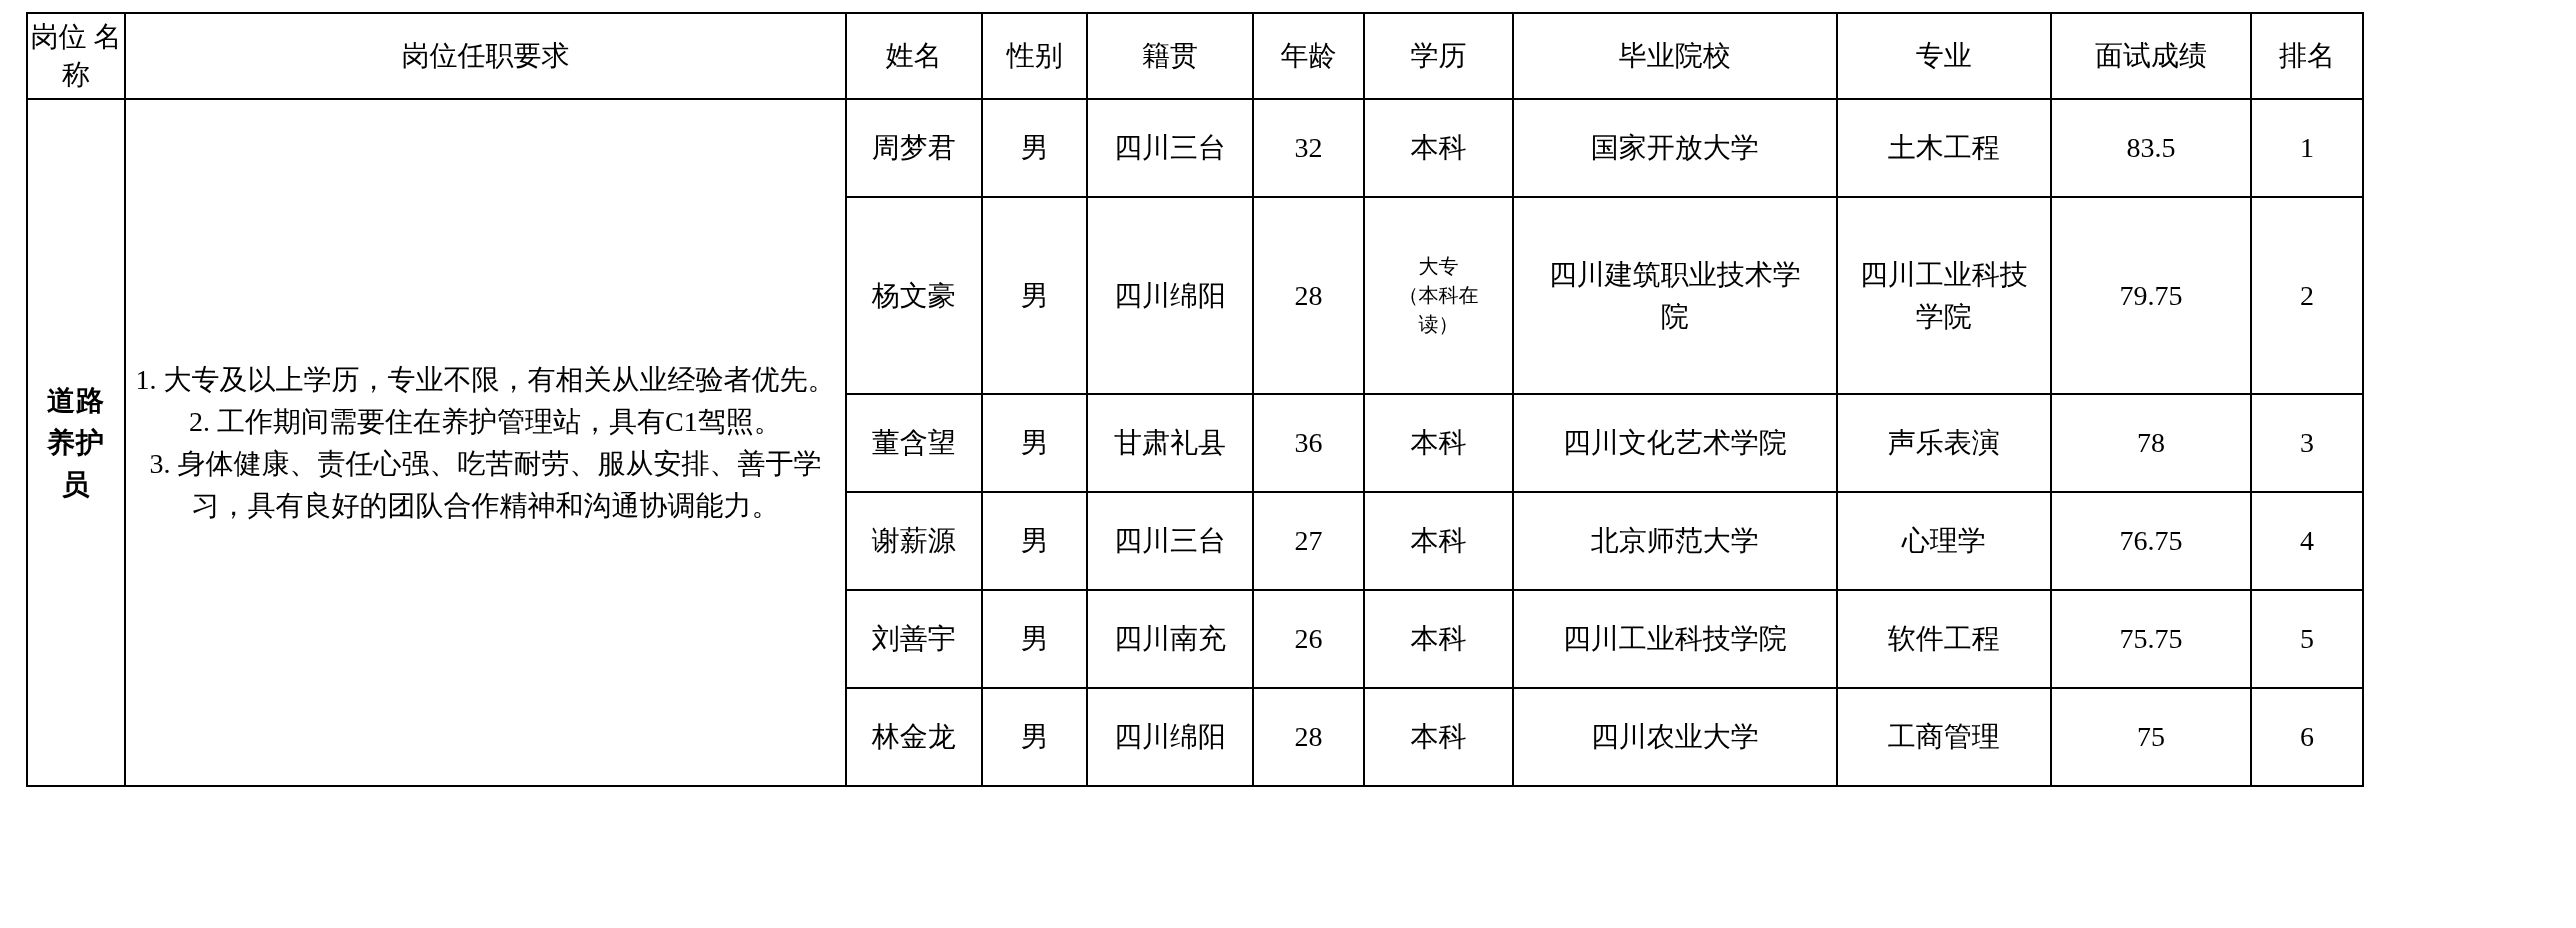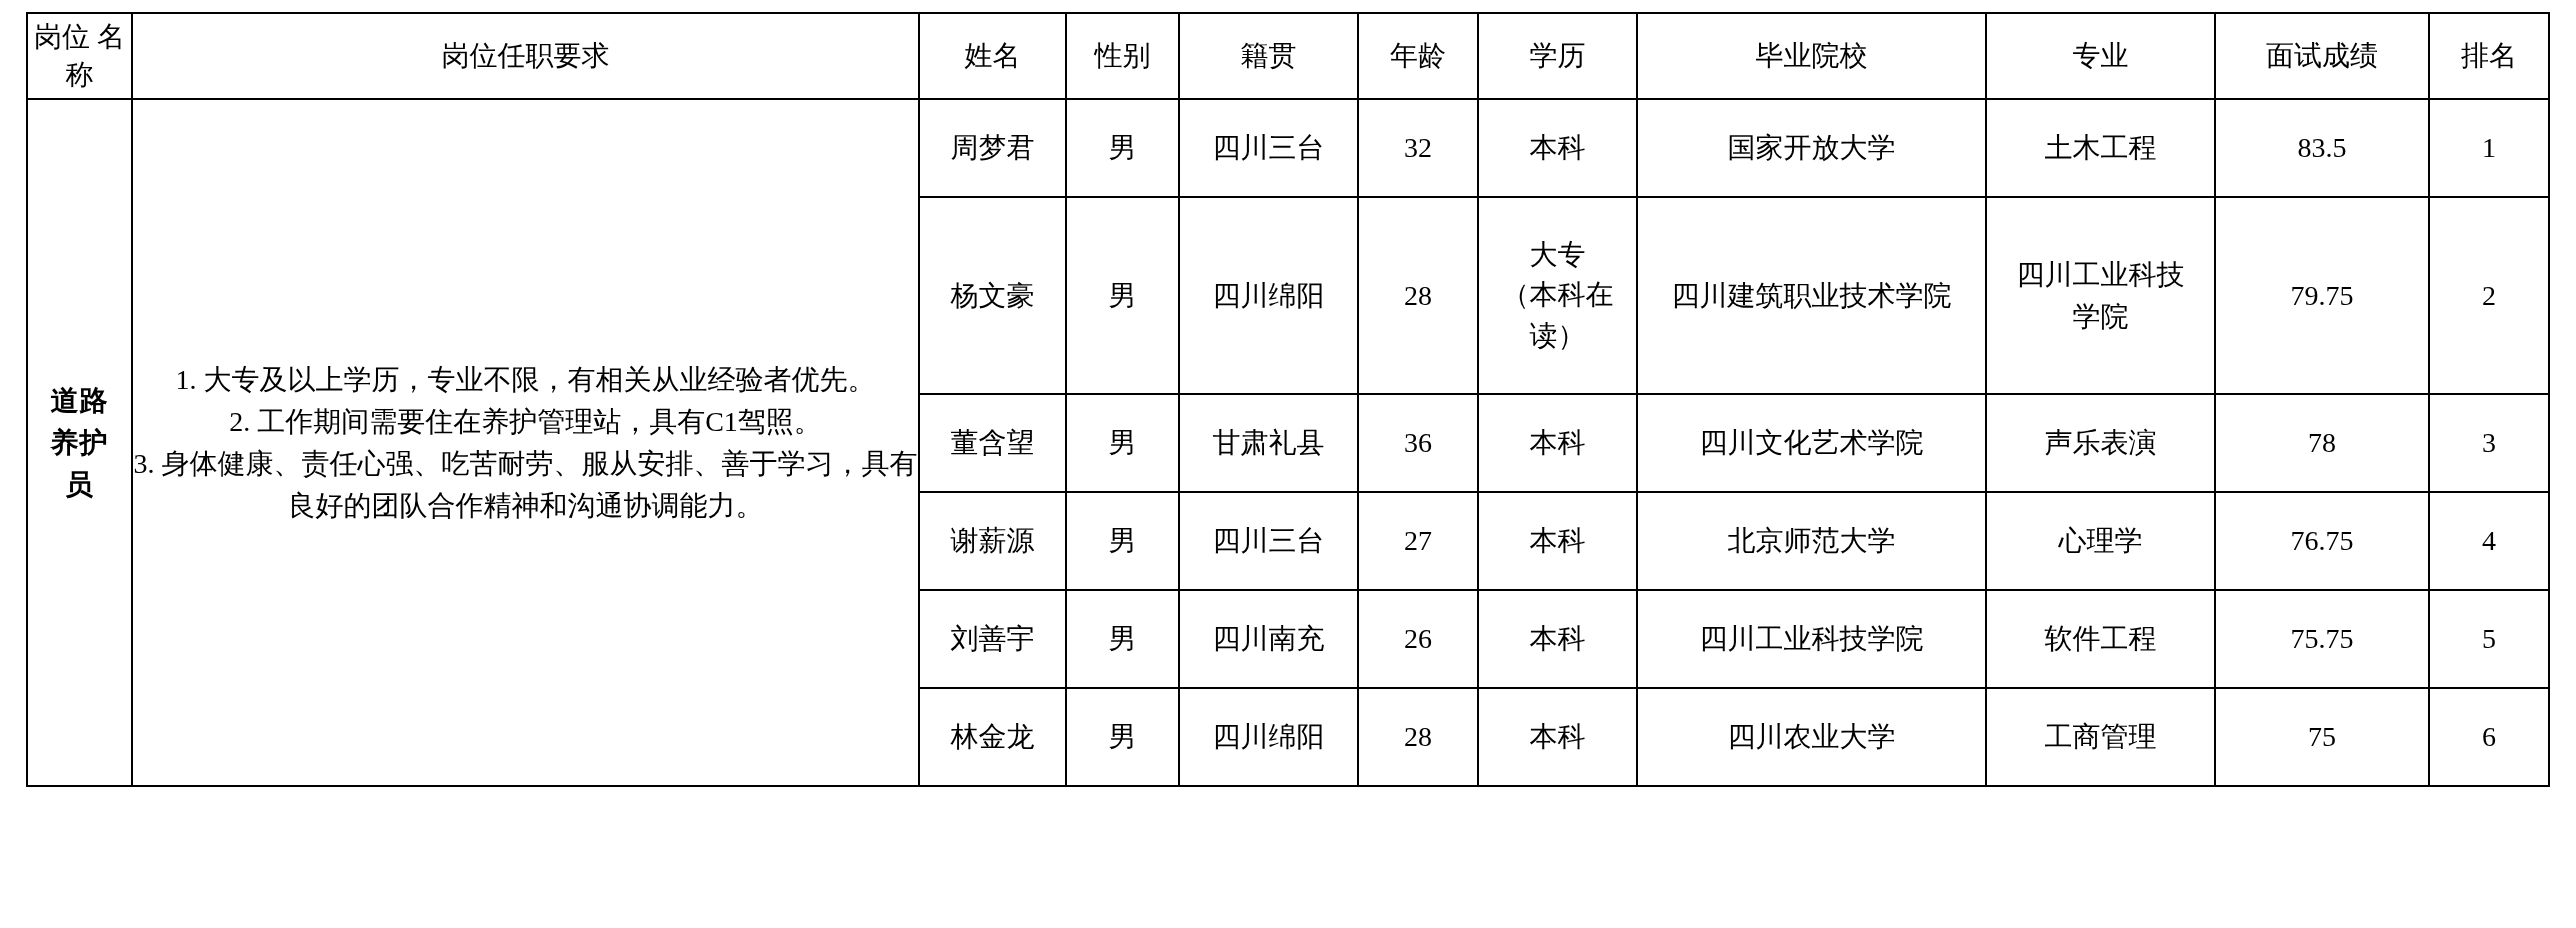--- a/index.html
+++ b/index.html
@@ -9,21 +9,21 @@
   }
   body {
     width: 2576px;
     height: 929px;
     font-family: "Liberation Serif", "DejaVu Serif", serif;
     color: #000000;
     overflow: hidden;
   }
   .page {
     position: relative;
-    width: 2576px;
+    width: 2364px;
     height: 929px;
     background: #ffffff;
   }
   table.result-table {
     position: absolute;
     left: 26px;
     top: 12px;
     border-collapse: collapse;
     table-layout: fixed;
     background: #ffffff;
@@ -82,21 +82,21 @@
   }
   .r1 td { height: 96px; border-radius: 12px; }
   .r2 td { height: 195px; }
   .r3 td { height: 96px; border-radius: 13px; }
   .r4 td { height: 96px; }
   .r5 td { height: 96px; }
   .r6 td { height: 96px; }
 
   .edu-multiline {
     line-height: 1.45;
-    font-size: 28px;
+    font-size: 20px;
   }
   .edu-multiline span { display: block; }
   .school-wrap {
     line-height: 1.5;
     padding: 0 22px;
   }
   .major-wrap {
     line-height: 1.5;
     padding: 0 18px;
   }

